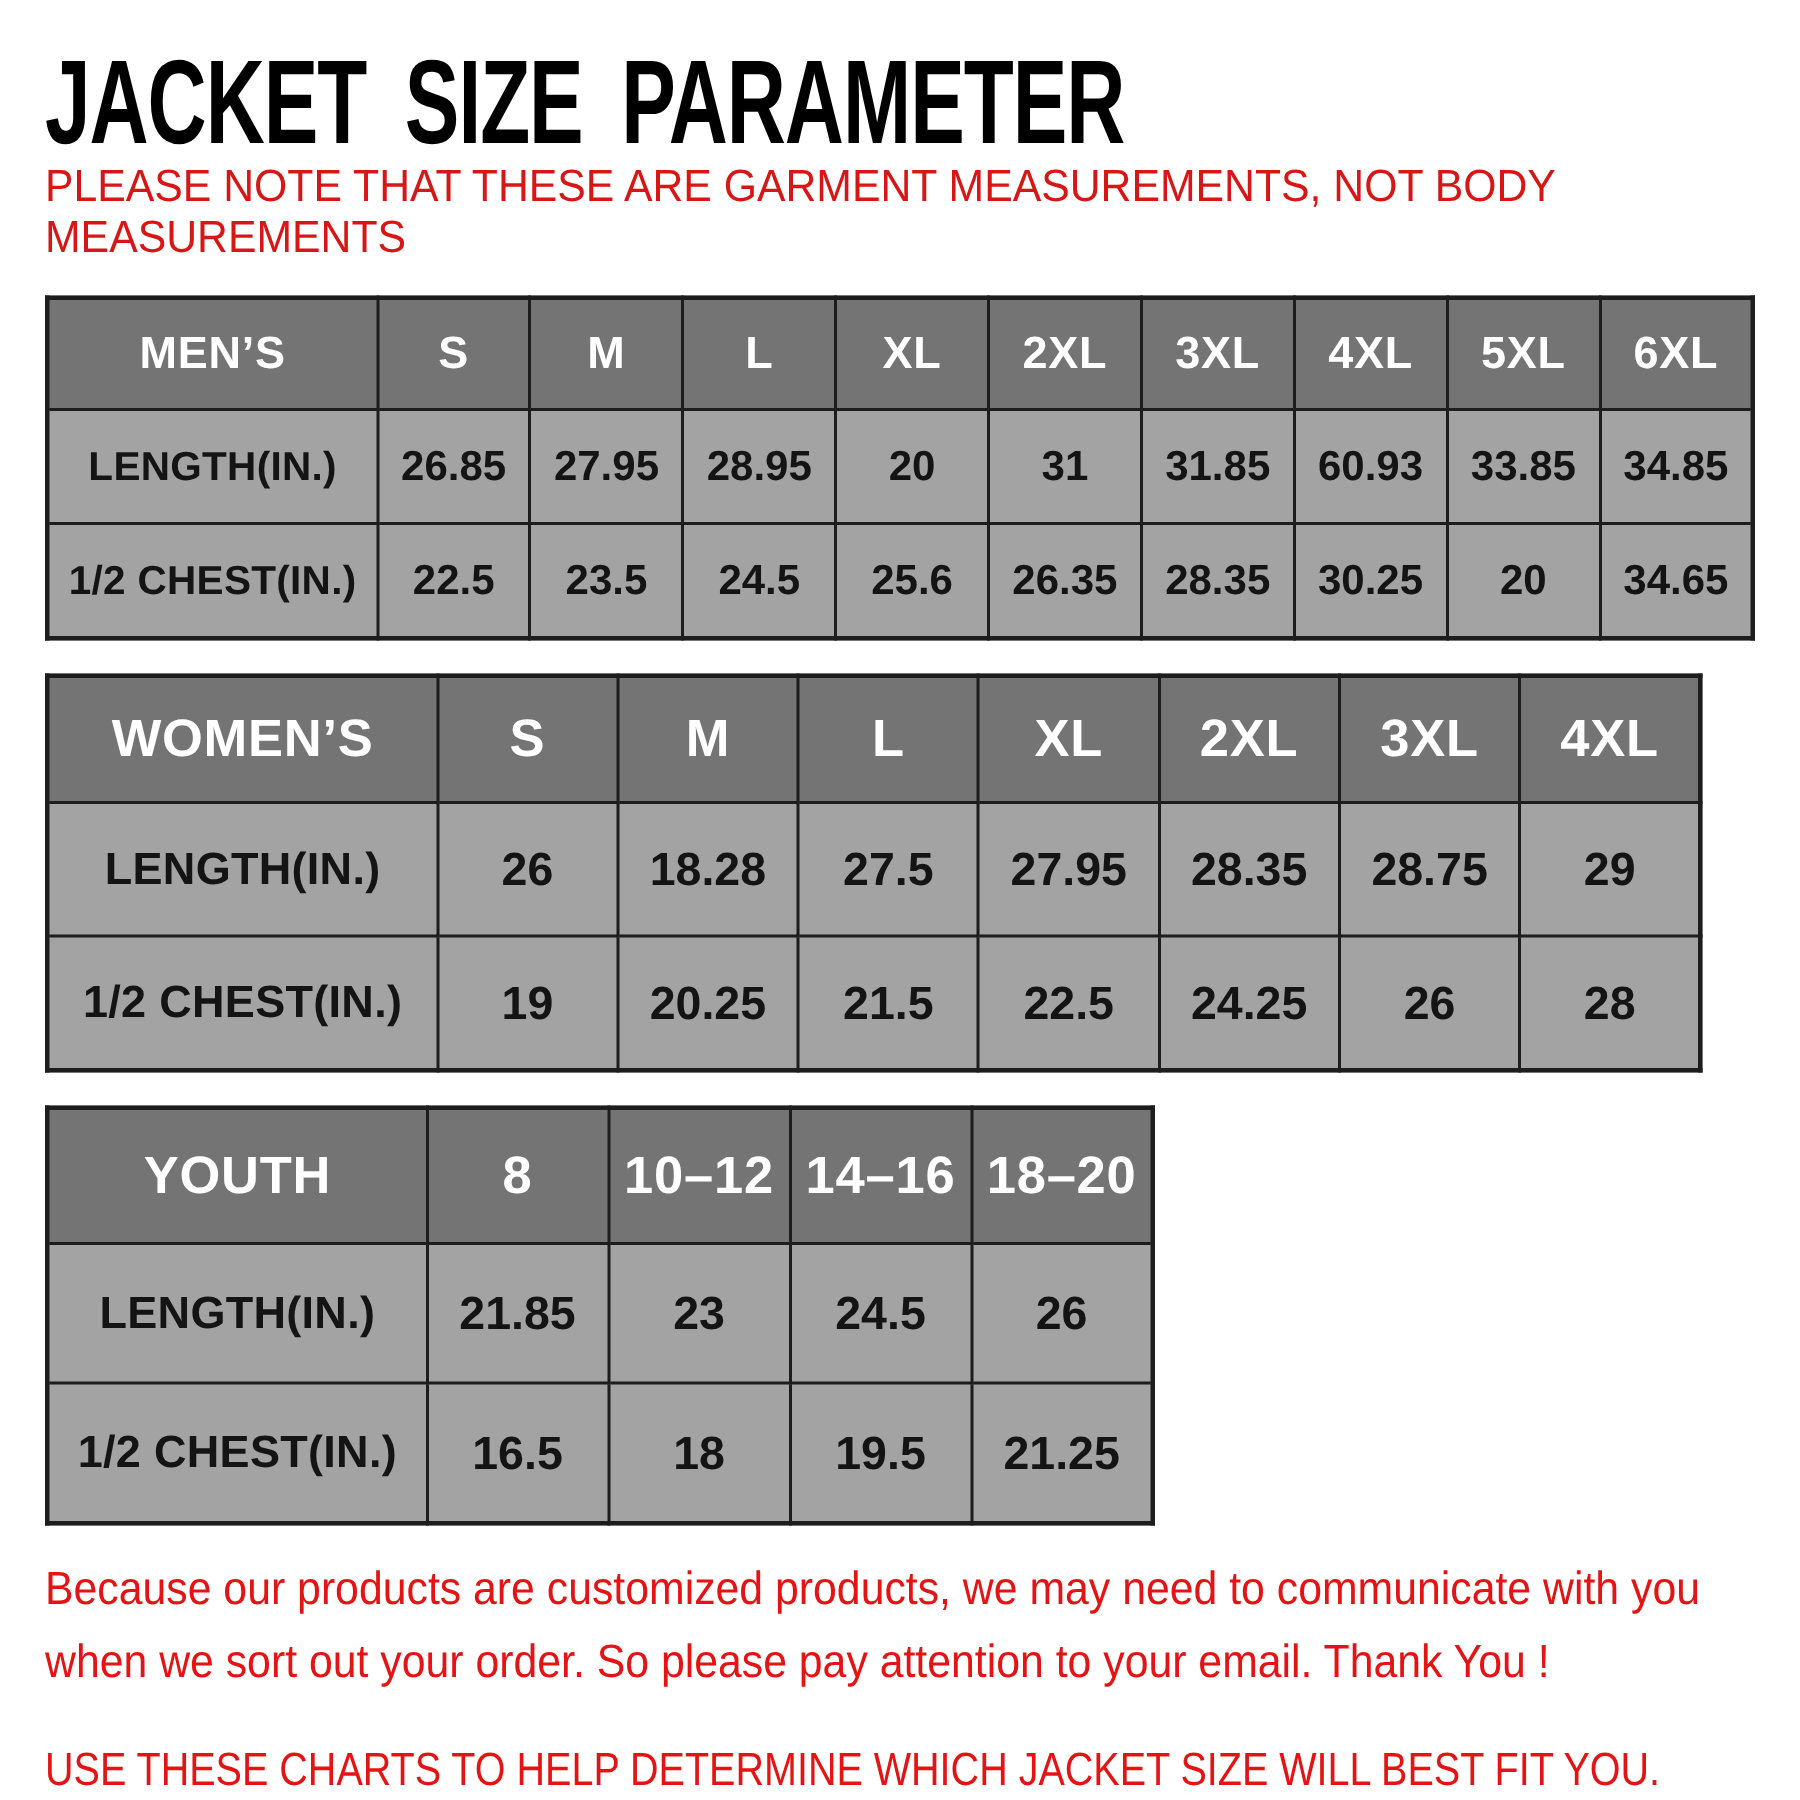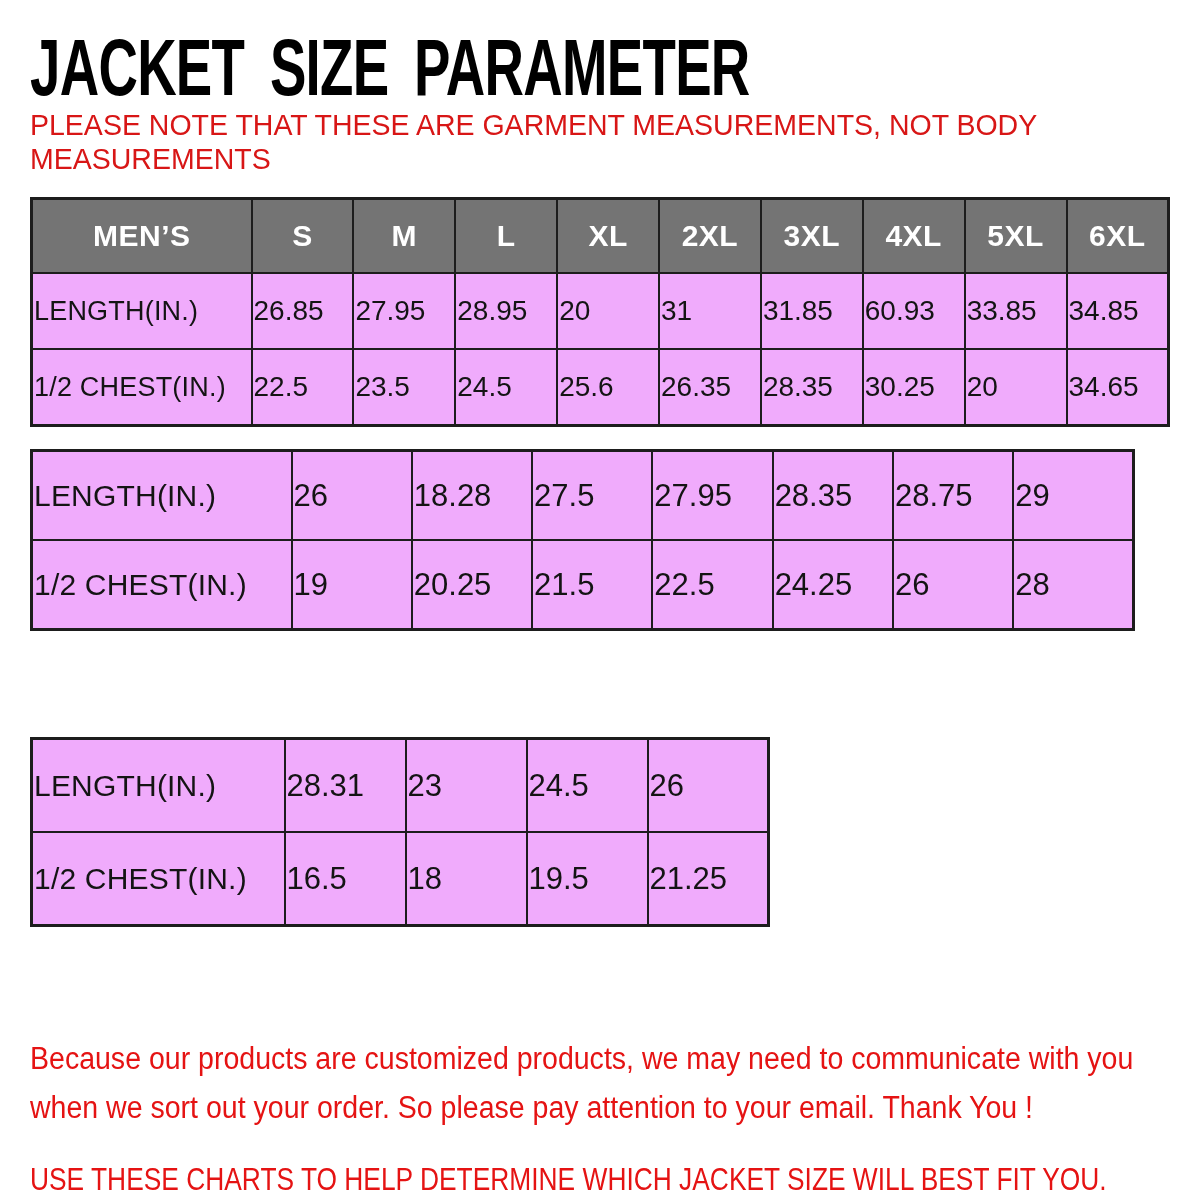--- a/index.html
+++ b/index.html
@@ -25,32 +25,32 @@
     transform:scale(0.70,1.02);transform-origin:left top;
   }
   .note{
     position:absolute;left:30px;top:108px;
     color:var(--note_red);font-size:30px;line-height:34px;
     transform:scaleX(0.95);transform-origin:left top;white-space:nowrap;
   }
   table{
     border-collapse:collapse;table-layout:fixed;
     position:absolute;left:30px;
-    background:#f0abfc;
+    background:#a3a3a3;
   }
   table, th, td{border:2px solid var(--border);}
   table{border-width:3px;}
   th{
     background:var(--header_bg);color:var(--header_text);
     font-weight:700;text-align:center;vertical-align:middle;
     letter-spacing:0.5px;
   }
   td{
-    color:var(--data_text);text-align:left;vertical-align:middle;
-    font-weight:400;
+    color:var(--data_text);text-align:center;vertical-align:middle;
+    font-weight:700;
   }
   td.row-label{letter-spacing:0.2px;}
   
   .t-mens{top:197px;width:1140px;}
   .t-mens th{height:70px;font-size:30px;}
   .t-mens td{height:72px;font-size:28px;}
   .t-mens td.row-label{font-size:27px;}
   
   .t-womens{top:449px;width:1105px;}
   .t-womens th{height:80px;font-size:35px;}
@@ -140,20 +140,30 @@
     <col style="width:260px">
       <col>
       <col>
       <col>
       <col>
       <col>
       <col>
       <col>
   </colgroup>
   <tbody>
+      <tr>
+    <th>WOMEN’S</th>
+    <th>S</th>
+    <th>M</th>
+    <th>L</th>
+    <th>XL</th>
+    <th>2XL</th>
+    <th>3XL</th>
+    <th>4XL</th>
+  </tr>
   <tr>
     <td class="row-label">LENGTH(IN.)</td>
     <td>26</td>
     <td>18.28</td>
     <td>27.5</td>
     <td>27.95</td>
     <td>28.35</td>
     <td>28.75</td>
     <td>29</td>
   </tr>
@@ -172,23 +182,30 @@
 
 <table class="t-youth">
   <colgroup>
     <col style="width:253px">
       <col>
       <col>
       <col>
       <col>
   </colgroup>
   <tbody>
+      <tr>
+    <th>YOUTH</th>
+    <th>8</th>
+    <th>10–12</th>
+    <th>14–16</th>
+    <th>18–20</th>
+  </tr>
   <tr>
     <td class="row-label">LENGTH(IN.)</td>
-    <td>28.31</td>
+    <td>21.85</td>
     <td>23</td>
     <td>24.5</td>
     <td>26</td>
   </tr>
   <tr>
     <td class="row-label">1/2 CHEST(IN.)</td>
     <td>16.5</td>
     <td>18</td>
     <td>19.5</td>
     <td>21.25</td>

